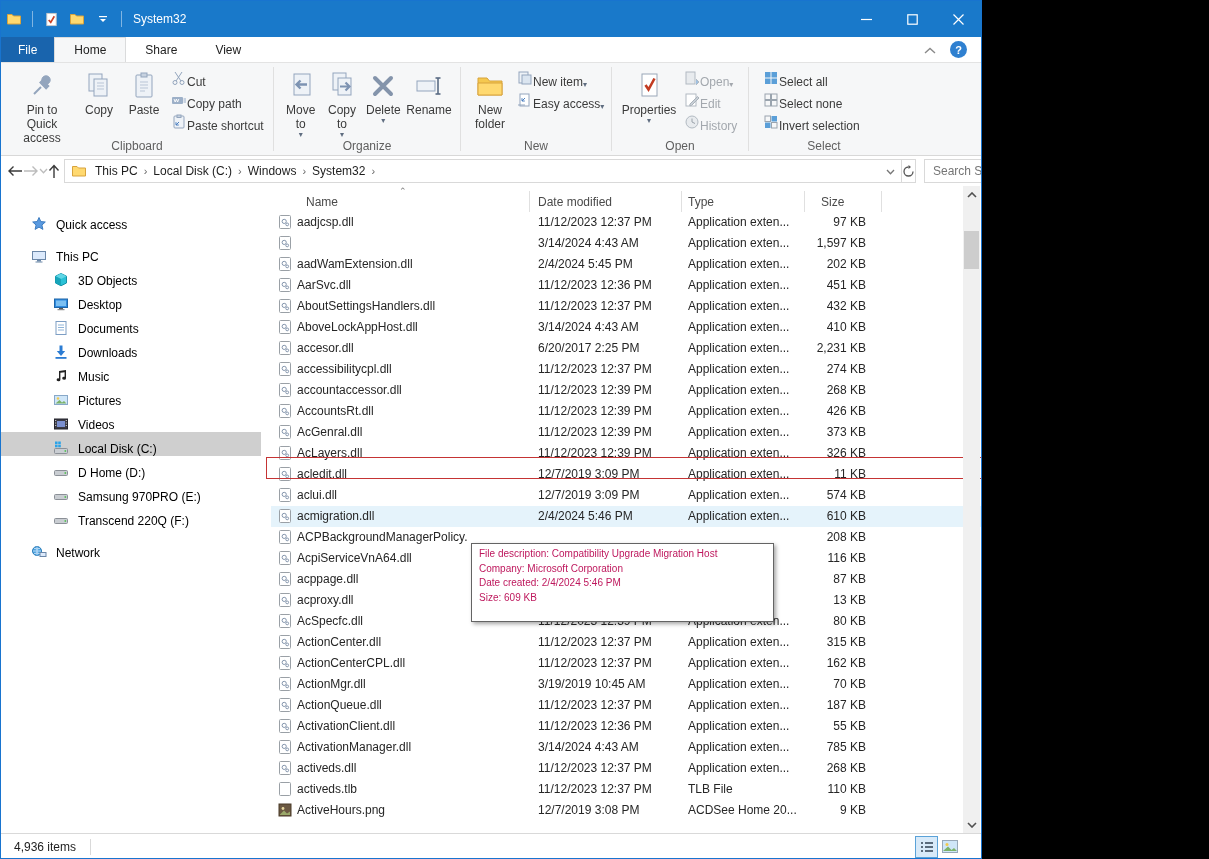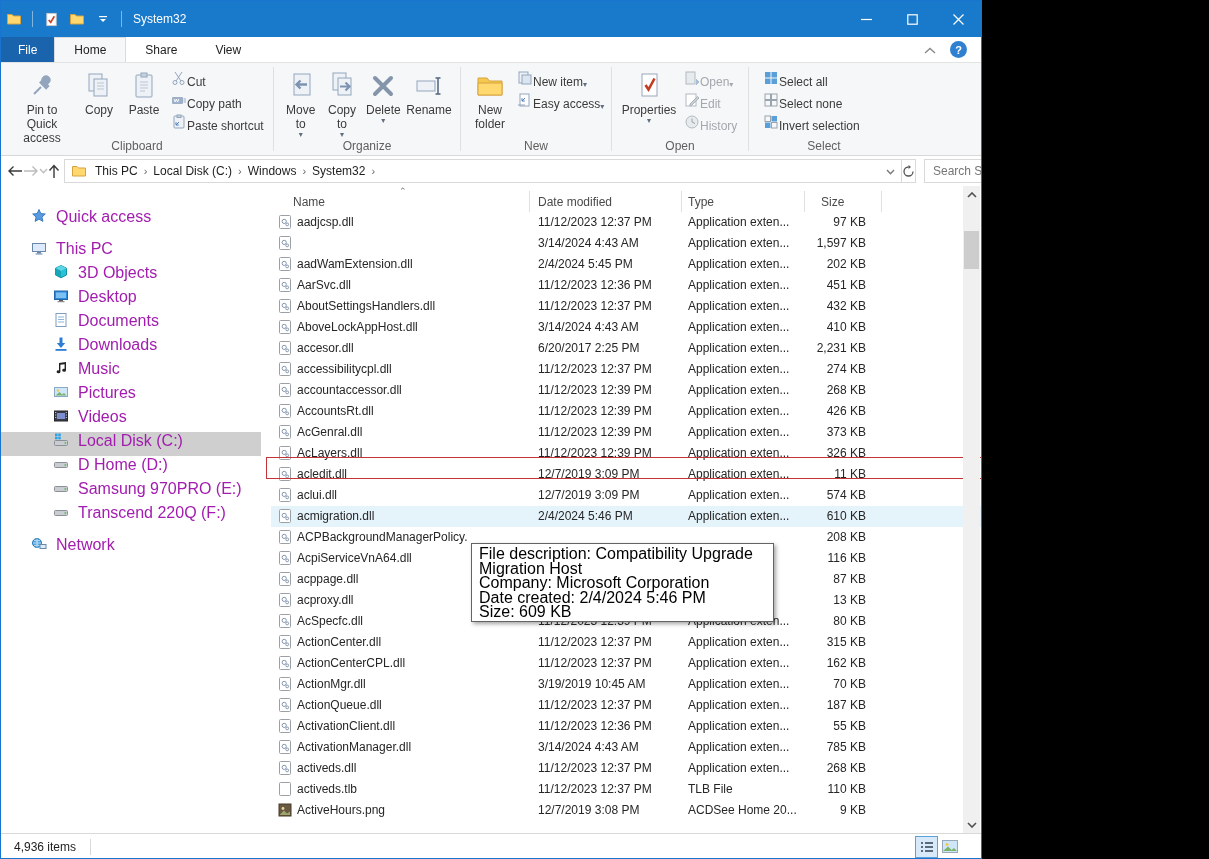--- a/index.html
+++ b/index.html
@@ -43,21 +43,21 @@
   .crumb{font-size:12px;color:#1d1d1d;padding:0 4px;display:flex;align-items:center;height:100%;}
   .crumb-sep{font-size:11px;color:#666;padding:0 2px;}
   #bc-chevron{margin-left:auto;padding:0 6px;color:#888;font-size:10px;}
   #refresh-btn{height:24px;width:26px;border:1px solid #d9d9d9;border-left:none;display:flex;align-items:center;justify-content:center;}
   #searchbox{height:24px;width:200px;border:1px solid #d9d9d9;margin-left:8px;display:flex;align-items:center;padding:0 6px;}
   #searchbox input{border:none;outline:none;flex:1;font-size:12px;color:#444;}
   #searchbox input::placeholder{color:#757575;}
 
   
   #sidebar{position:absolute;left:0;top:185px;width:260px;height:647px;background:#fff;overflow:hidden;padding-top:22px;}
-  .side-item{height:24px;display:flex;align-items:flex-start;font-size:16px;color:#a21caf;}
+  .side-item{height:24px;display:flex;align-items:flex-end;font-size:12px;color:#000000;}
   .side-item .sic{width:16px;height:16px;margin-right:9px;display:inline-flex;}
   .side-item.lvl0{padding-left:30px;}
   .side-item.lvl1{padding-left:52px;}
   .side-item.selected{background:#cfcfcf;}
   .side-gap{height:8px;}
 
   
   #filelist{position:absolute;left:270px;top:185px;width:915px;height:647px;background:#fff;overflow:hidden;}
   #list-header{position:absolute;left:0;top:0;width:100%;height:27px;background:#fff;z-index:3;font-size:12px;color:#4a4a4a;}
   .hcol{position:absolute;top:9px;}
@@ -69,21 +69,21 @@
   .ficon{position:absolute;left:6px;top:2px;width:16px;height:16px;}
   .c-name{position:absolute;left:26px;top:0;width:238px;line-height:21px;white-space:nowrap;overflow:hidden;}
   .c-date{position:absolute;left:267px;top:0;width:145px;line-height:21px;white-space:nowrap;}
   .c-type{position:absolute;left:417px;top:0;width:130px;line-height:21px;white-space:nowrap;overflow:hidden;}
   .c-size{position:absolute;left:495px;top:0;width:100px;line-height:21px;text-align:right;white-space:nowrap;}
 
   
   #red-rect{position:absolute;left:265px;top:456px;width:720px;height:22px;border:1px solid #c53434;z-index:4;pointer-events:none;}
 
   
-  #tooltip{position:absolute;left:470px;top:542px;width:303px;height:79px;background:#fff;border:1px solid #646464;box-shadow:2px 2px 4px rgba(0,0,0,.35);z-index:5;padding:3px 7px;font-size:16px;color:#000000;line-height:14.6px;}
+  #tooltip{position:absolute;left:470px;top:542px;width:303px;height:79px;background:#fff;border:1px solid #646464;box-shadow:2px 2px 4px rgba(0,0,0,.35);z-index:5;padding:3px 7px;font-size:10px;color:#be185d;line-height:14.6px;}
 
   
   #vscroll{position:absolute;right:1px;top:185px;width:17px;height:647px;background:#f0f0f0;z-index:6;}
   .sb-arrow{position:absolute;left:0;width:17px;height:17px;display:flex;align-items:center;justify-content:center;color:#505050;}
   #sb-thumb{position:absolute;left:1px;top:45px;width:15px;height:38px;background:#cdcdcd;}
 
   
   #statusbar{position:absolute;left:0;top:832px;width:100%;height:26px;background:#fff;border-top:1px solid #d9d9d9;display:flex;align-items:center;font-size:12px;color:#1d1d1d;}
   #item-count{padding-left:13px;}
   #status-sep{width:1px;height:16px;background:#d9d9d9;margin-left:14px;}
@@ -603,21 +603,21 @@
             <rect x="9" y="8.5" width="6" height="4" fill="#dceafc" stroke="#6b87a8"></rect>
           </svg>
         </span>
         <span>Network</span>
       </div>
     </div>
 
   <div id="filelist">
     <div id="list-header">
       <span id="sort-caret">⌃</span>
-      <span class="hcol" style="left:22px">Name</span>
+      <span class="hcol" style="left:35px">Name</span>
       <span class="hcol" style="left:267px">Date modified</span>
       <span class="hcol" style="left:417px">Type</span>
       <span class="hcol" style="left:550px">Size</span>
       <span class="hsep" style="left:258px"></span>
       <span class="hsep" style="left:410px"></span>
       <span class="hsep" style="left:533px"></span>
       <span class="hsep" style="left:610px"></span>
     </div>
     <div id="rows">
         <div class="row" style="margin-top: -11px;">

